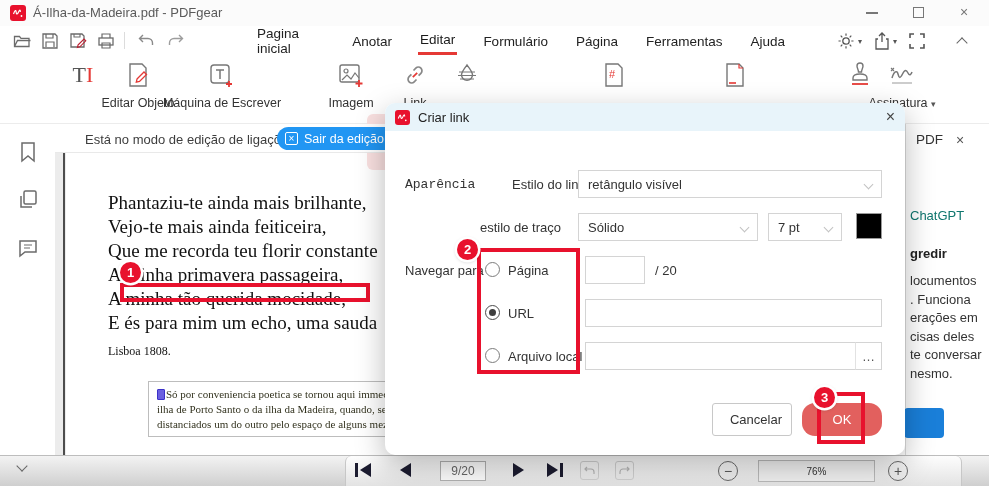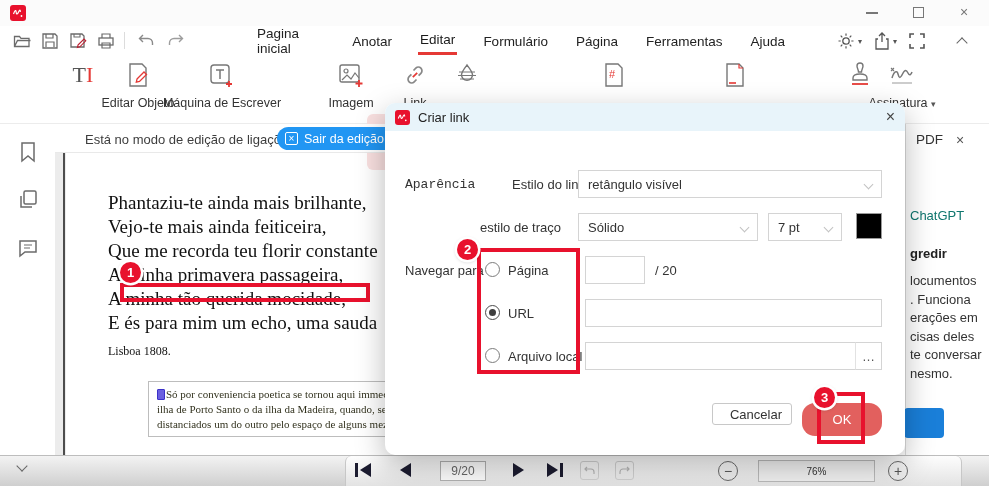--- a/index.html
+++ b/index.html
@@ -64,21 +64,21 @@
   .dlabel{position:absolute;font-size:13px;color:#333;white-space:nowrap;}
   .sel,.inp{position:absolute;height:28px;border:1px solid #d4d4d4;background:#fff;font-size:13px;color:#333;}
   .sel{display:flex;align-items:center;padding:0 22px 0 9px;}
   .sel-chev{position:absolute;right:9px;top:10px;width:7px;height:7px;border-right:1.5px solid #c2c2c2;border-bottom:1.5px solid #c2c2c2;transform:rotate(45deg);}
   .radio{position:absolute;width:15px;height:15px;border:1px solid #7c7c7c;border-radius:50%;background:#fff;}
   .radio.sel2{border-color:#4b4b4b;}
   .radio.sel2::after{content:"";display:block;width:7px;height:7px;margin:3px;border-radius:50%;background:#3f3f3f;}
   #swatch{left:471px;top:110px;width:26px;height:26px;border:1px solid #9a9a9a;}
   #browse-btn{position:absolute;left:470px;top:239px;width:27px;height:28px;border:1px solid #d4d4d4;border-left:1px solid #e2e2e2;
               background:#fff;display:flex;align-items:center;justify-content:center;font-size:13px;color:#555;}
-  #btn-cancel{left:327px;top:300px;width:80px;height:22px;background:#fff;border:1px solid #c8c8c8;border-radius:3px;
+  #btn-cancel{left:327px;top:300px;width:80px;height:33px;background:#fff;border:1px solid #c8c8c8;border-radius:3px;
               font-size:13px;color:#333;display:flex;align-items:center;justify-content:center;padding-left:8px;}
   #btn-ok{left:417px;top:300px;width:80px;height:33px;background:#e2605e;border:none;border-radius:13px;
           font-size:13px;color:#fff;display:flex;align-items:center;justify-content:center;}
 
   
   #rpanel{left:905px;top:124px;width:84px;height:331px;background:#fff;border-left:1px solid #ddd;}
   .rp-line{position:absolute;left:4px;font-size:13px;color:#333;white-space:nowrap;}
   #rp-head{left:10px;top:8px;font-size:13.5px;color:#333;}
   #rp-close{left:50px;top:8px;font-size:14px;color:#555;}
   #rp-btn{left:-2px;top:284px;width:40px;height:30px;background:#1a7fd9;border-radius:4px;}
@@ -104,20 +104,21 @@
 </head>
 <body>
 
 <div id="titlebar" class="abs">
   <div class="logo abs" style="left:10px;top:5px;">
     <svg width="16" height="16" viewBox="0 0 16 16">
         <path d="M3.5 9c1.5-4 2.5-4.5 2.7-1.8.2 2.6 1.3 2.4 2.6-.7.9-2 1.6-1.7 1.5.5" fill="none" stroke="#fff" stroke-width="1.2"></path>
         <circle cx="11.5" cy="11" r=".9" fill="#fff"></circle>
       </svg>
   </div>
+  <div id="win-title" class="abs">Á-Ilha-da-Madeira.pdf - PDFgear</div>
   <div class="abs" style="left:866px;top:12px;width:12px;height:2px;background:#777;"></div>
   <div class="abs" style="left:913px;top:7px;width:11px;height:11px;border:1.3px solid #777;"></div>
   <div class="abs winctl" style="left:960px;top:4px;">×</div>
 </div>
 
 <div id="menubar" class="abs">
 
   <div class="abs qicon" style="left:12px;top:5px;">
     <svg width="20" height="20" viewBox="0 0 20 20">
         <path d="M2.5 15.5v-10h5l1.5 1.8h8v8.2z M2.5 15.5l3-6h13" fill="none" stroke="#6b6b6b" stroke-width="1.3"></path>

